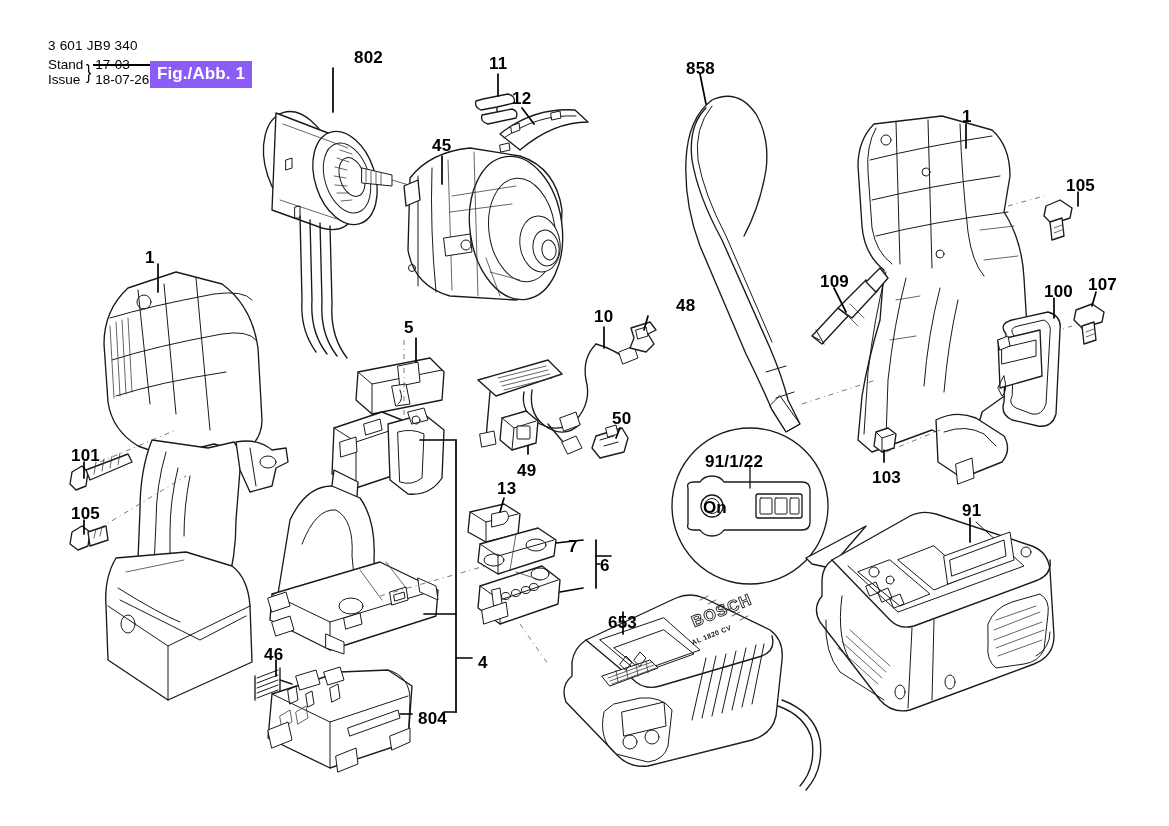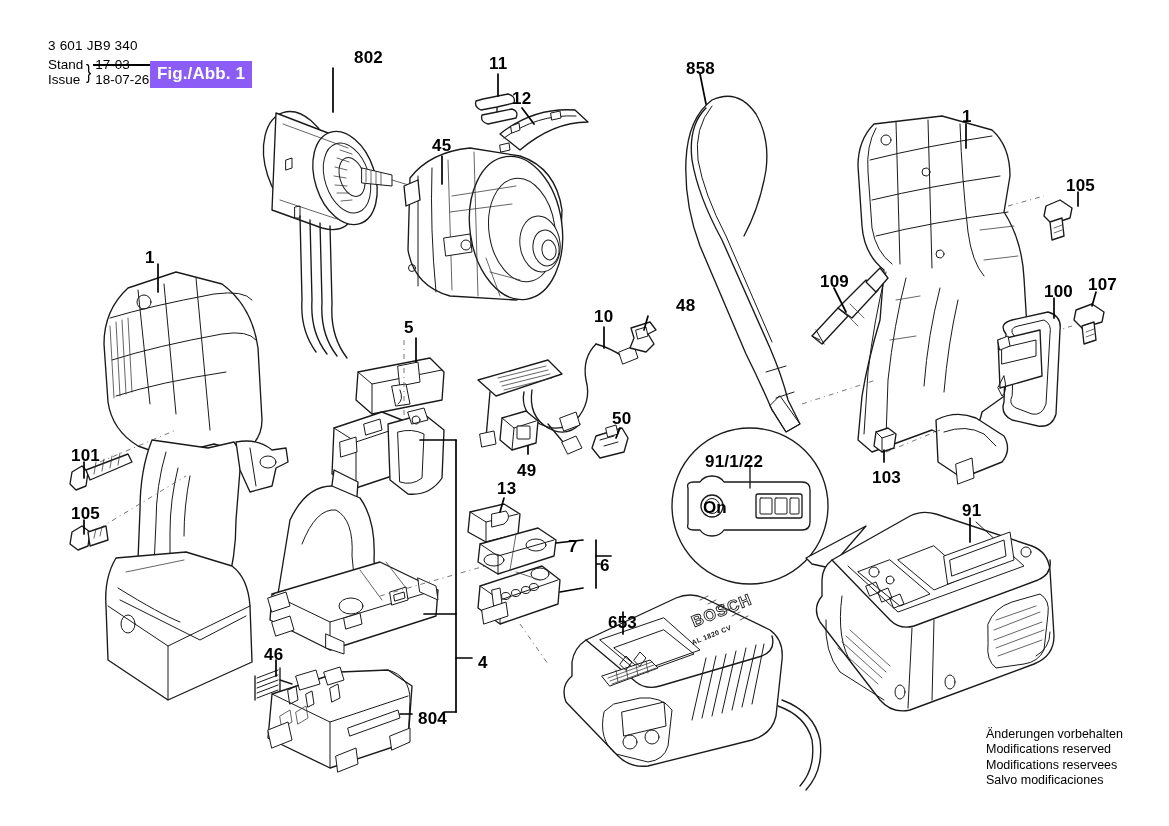--- a/index.html
+++ b/index.html
@@ -578,26 +578,20 @@
       <div class="si-brace">}</div>
       <div class="si-dates">
         <span class="struck">17-03</span>
         <span>18-07-26</span>
       </div>
     </div>
   </div>
 
   <div id="fig-badge">Fig./Abb. 1</div>
 
-  <div id="footer-block">
-    <div>Änderungen vorbehalten</div>
-    <div>Modifications reserved</div>
-    <div>Modifications reservees</div>
-    <div>Salvo modificaciones</div>
-  </div>
 
   <div class="callout" style="left:705px; top:452px;">91/1/22</div>
   <div style="position:absolute; left:703px; top:498px; font-size:17px; font-weight:bold; color:#000;">On</div>
 
   <div id="callout-layer">
       <div class="callout" style="left: 330px; top: 48px; margin-left: 24px;">802</div>
       <div class="callout" style="left: 489px; top: 54px;">11</div>
       <div class="callout" style="left: 512px; top: 89px;">12</div>
       <div class="callout" style="left: 432px; top: 136px;">45</div>
       <div class="callout" style="left: 686px; top: 59px;">858</div>

